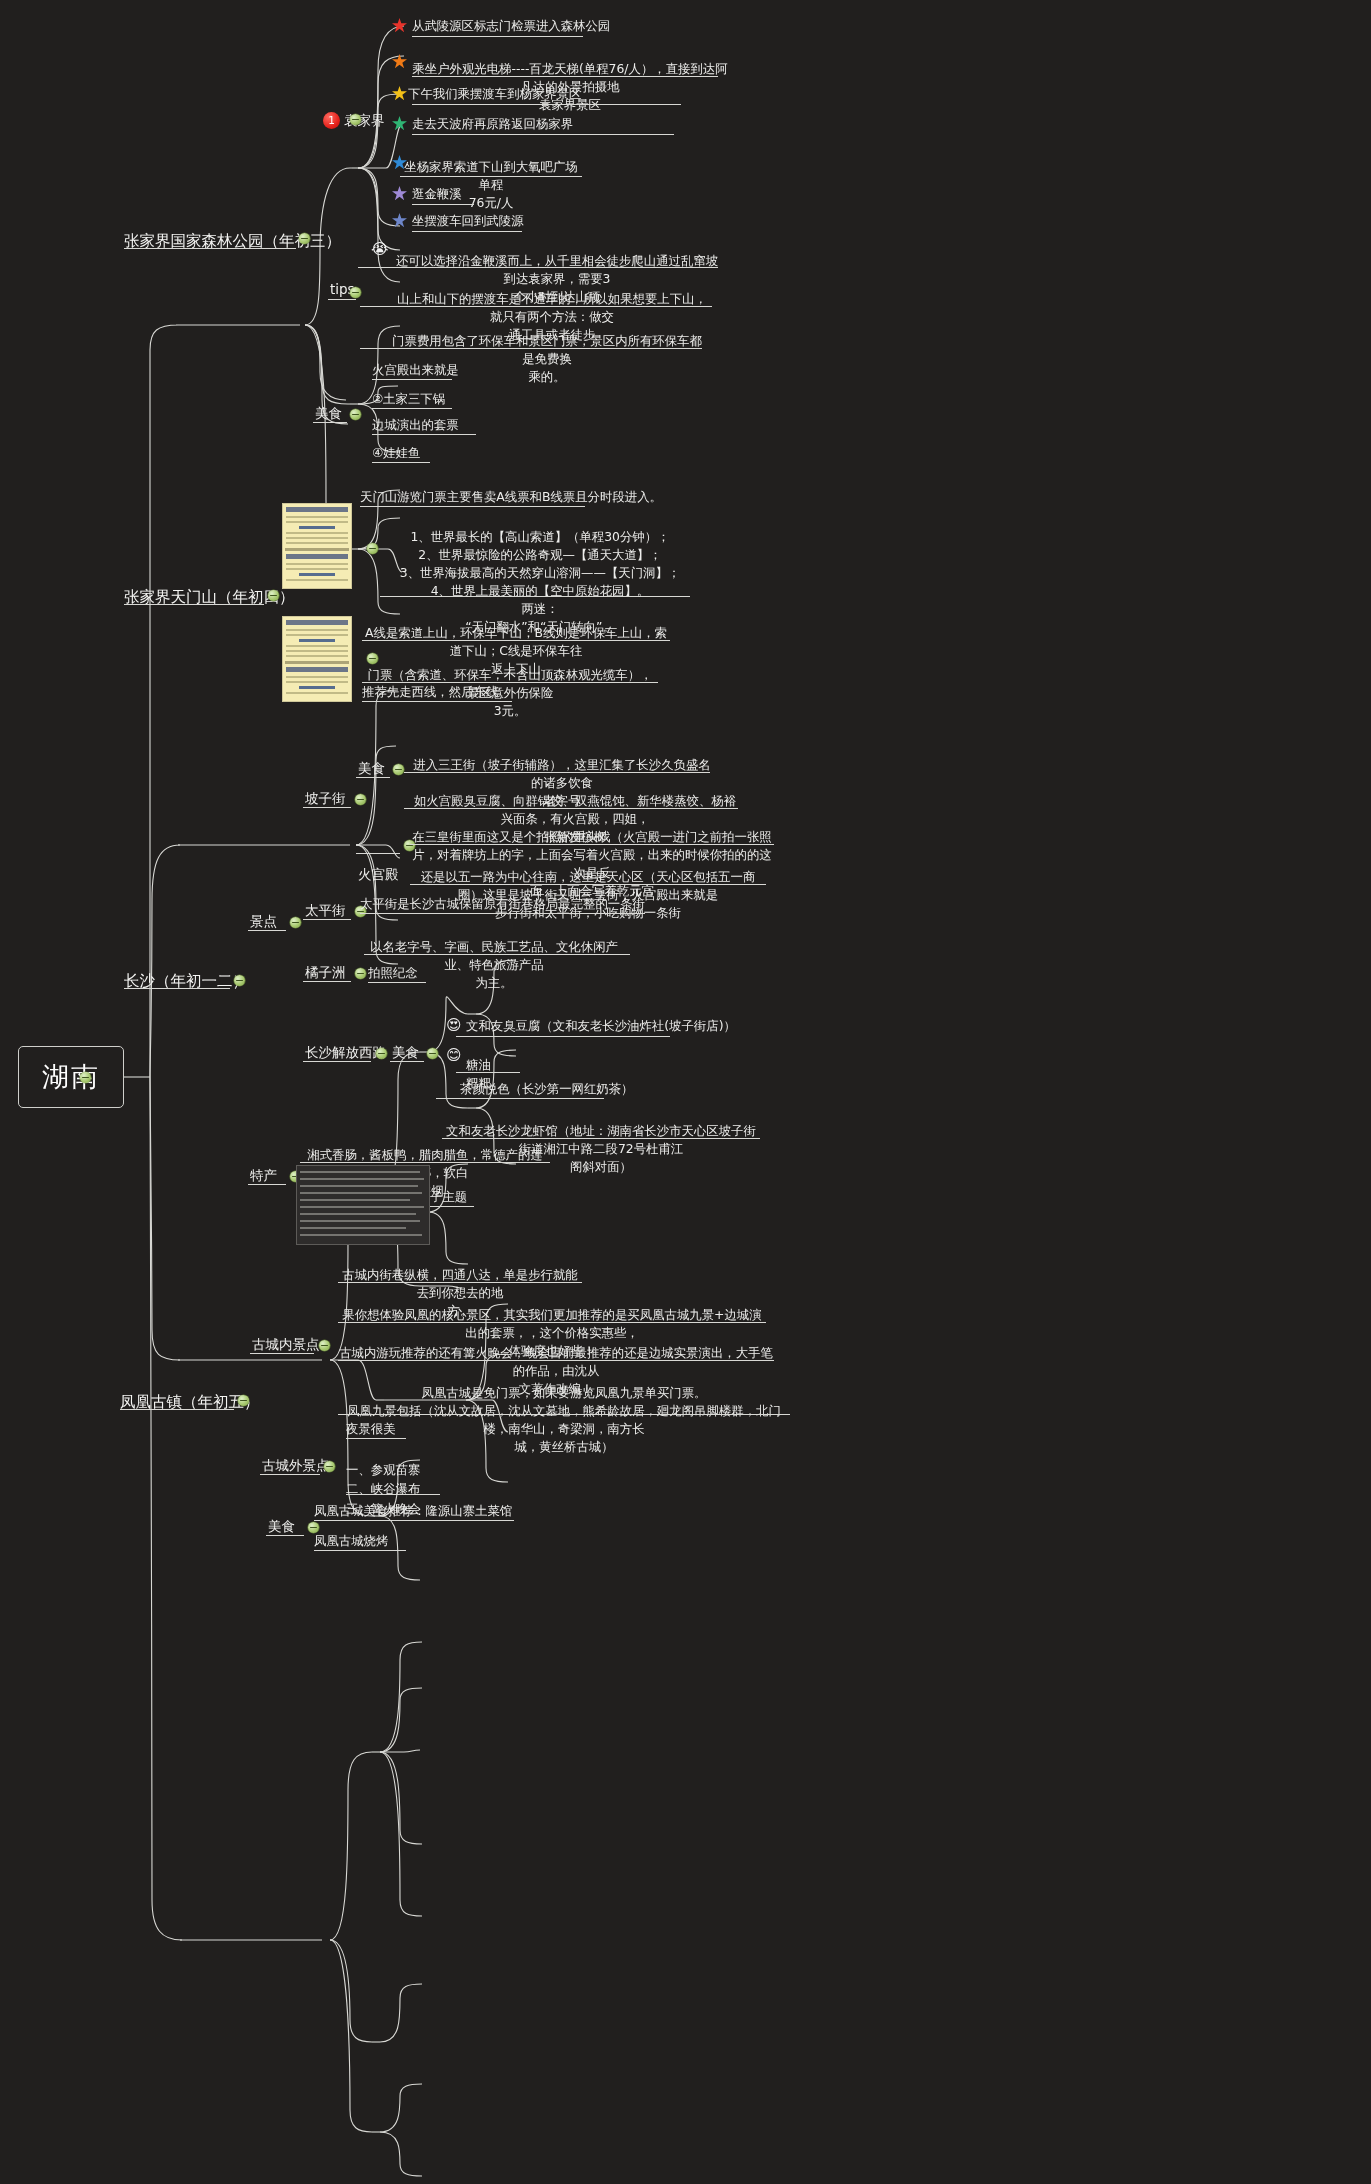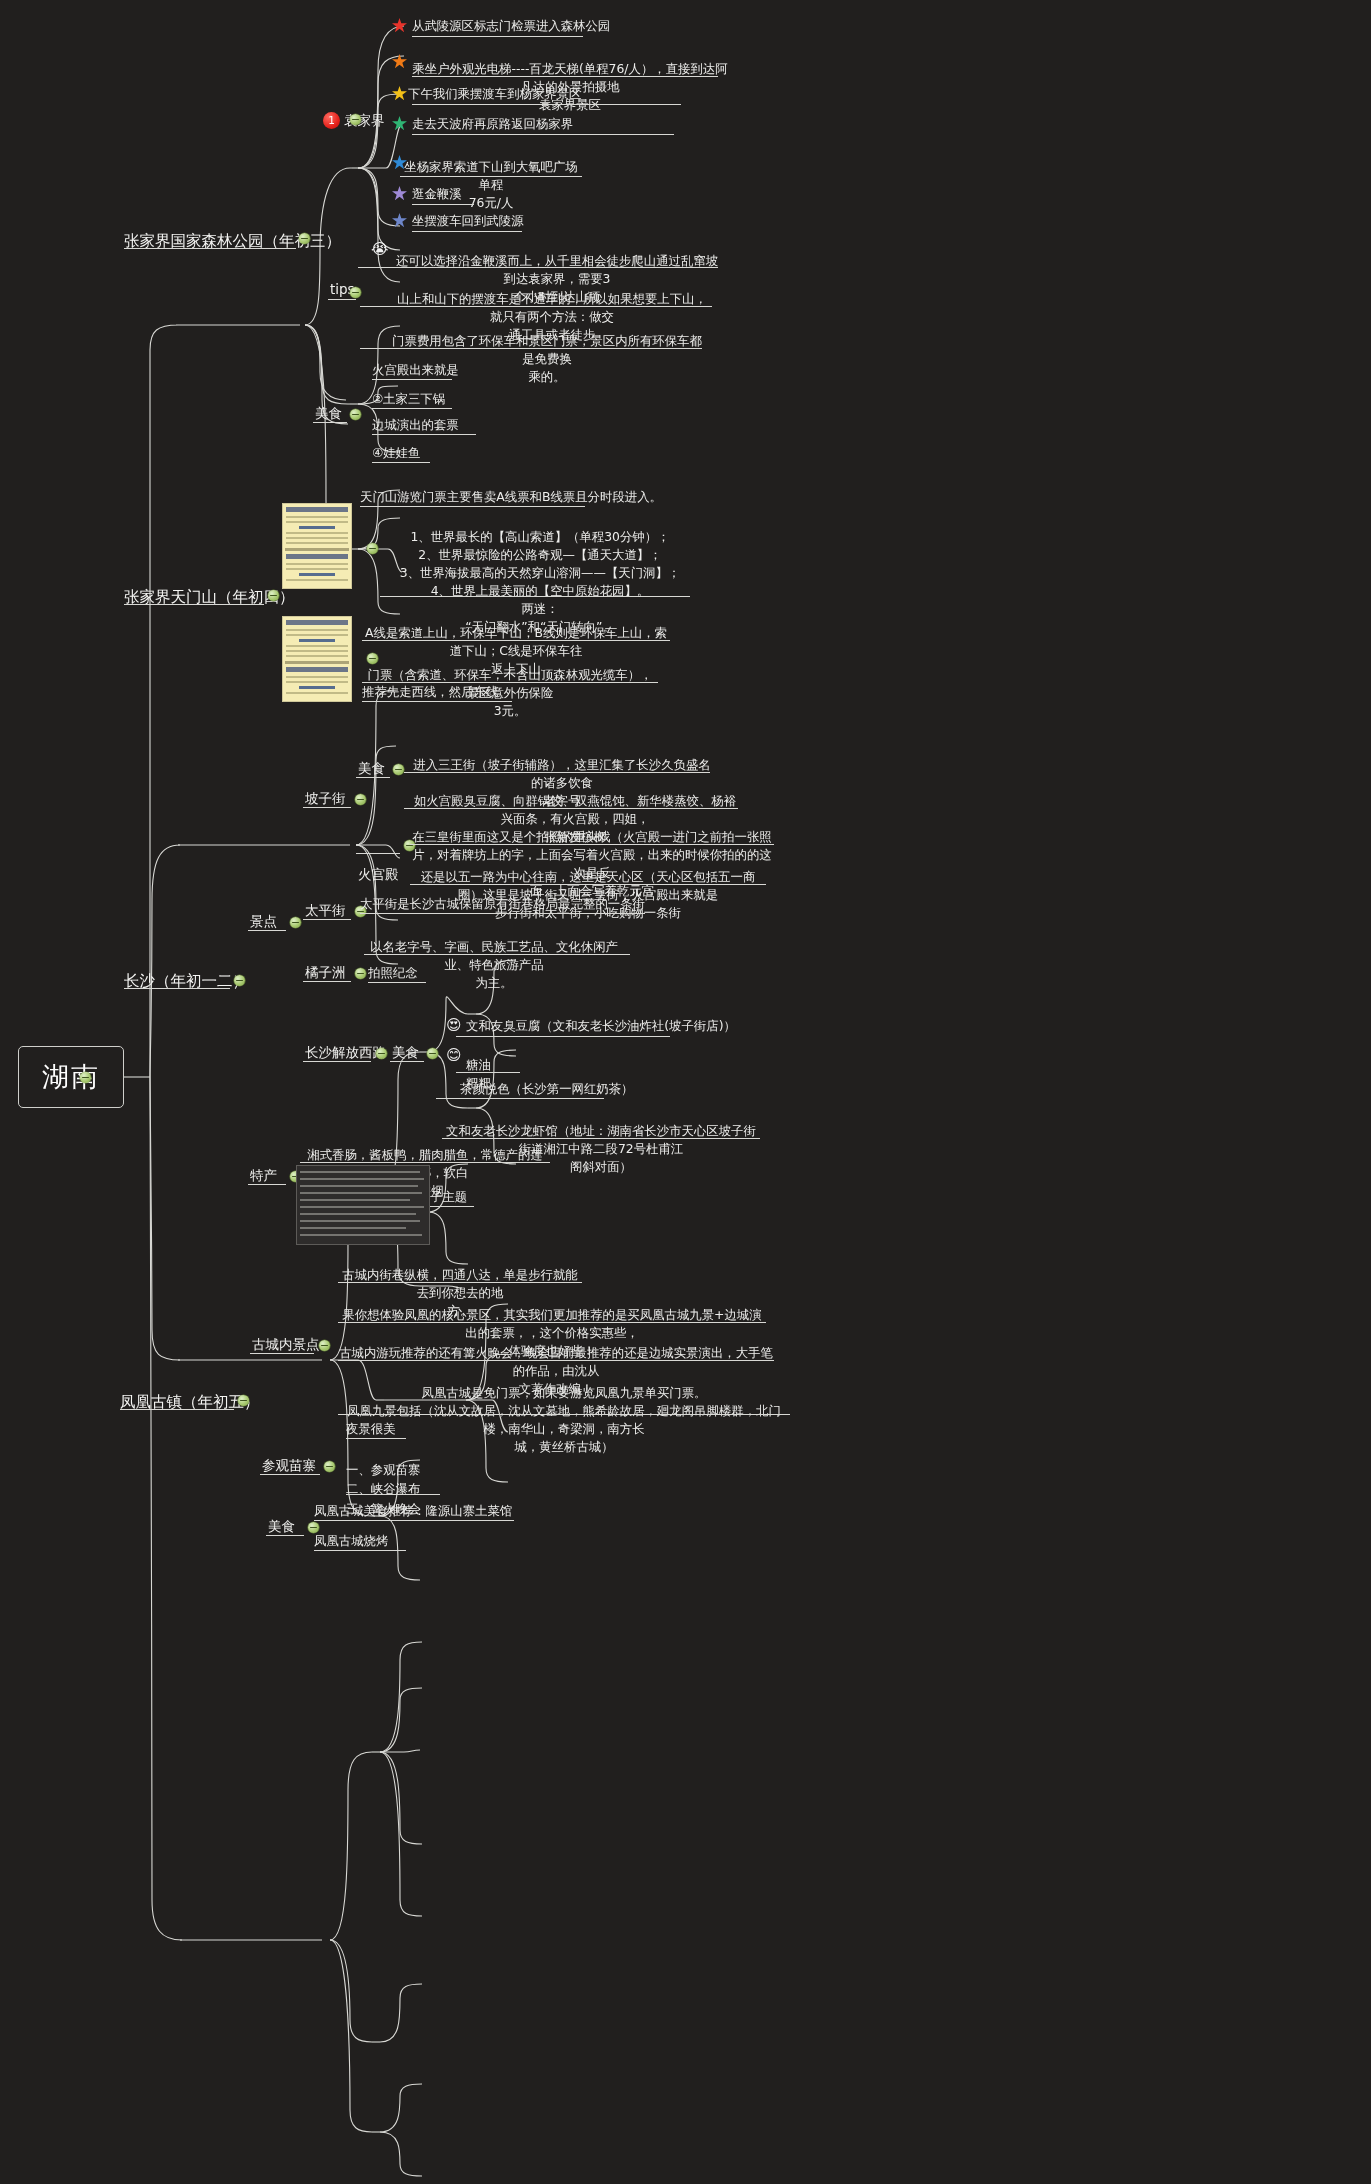--- a/index.html
+++ b/index.html
@@ -565,21 +565,21 @@
 城，黄丝桥古城）</span>
   </div>
   <div class="uline" style="left:338px;top:1414px;width:452px;"></div>
 
   <div class="node leaf nowrap" style="left:346px;top:1420px;">
     <span>夜景很美</span>
   </div>
   <div class="uline" style="left:346px;top:1438px;width:60px;"></div>
 
   <div class="node lvl2" style="left:262px;top:1457px;">
-    <span>参观苗寨</span>
+    <span>古城外景点</span>
   </div>
   <div class="dot" style="left:324px;top:1461px;"></div>
   <div class="uline" style="left:260px;top:1474px;width:60px;"></div>
 
   <div class="node leaf" style="left:346px;top:1441px;white-space:pre-line;line-height:1.55;">
     <span>一、参观苗寨
 二、峡谷瀑布
 三、篝火晚会</span>
   </div>
   <div class="uline" style="left:346px;top:1494px;width:94px;"></div>

